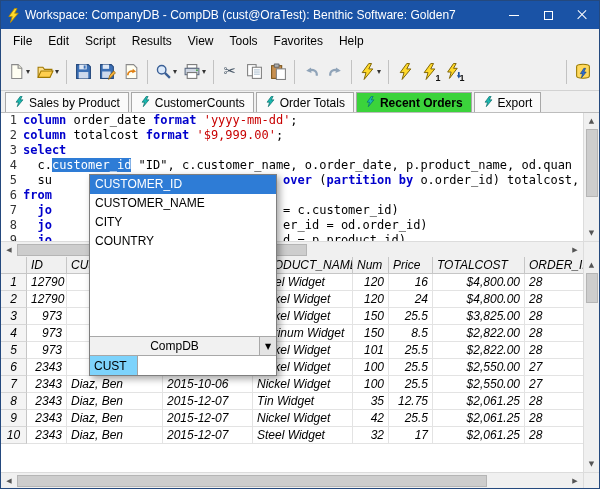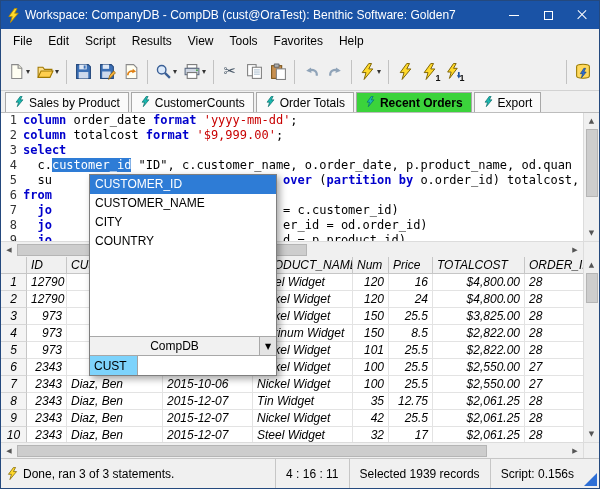--- a/index.html
+++ b/index.html
@@ -507,26 +507,14 @@
         <span class="popup-combo-label">CompDB</span>
         <button class="popup-combo-btn">▼</button>
       </div>
       <div class="popup-alias">
         <span class="alias-cell">CUST</span>
       </div>
     </div>
 
   </div>
 
-  <div class="statusbar">
-    <span class="st-icon">
-        <svg width="13" height="13" viewBox="0 0 16 16">
-          <polygon points="9.2,0.5 3,9 6.6,9 4.8,15.5 13,5.6 9.2,5.6 11.8,0.5" fill="#ffd92b" stroke="#7c6200" stroke-width="0.9" stroke-linejoin="round"></polygon>
-        </svg>
-      </span>
-    <span class="st-msg">Done, ran 3 of 3 statements.</span>
-    <span class="st-seg">4 : 16 : 11</span>
-    <span class="st-seg">Selected 1939 records</span>
-    <span class="st-seg">Script: 0.156s</span>
-    <span class="st-grip"></span>
-  </div>
 
 </div>
 
 </body></html>

